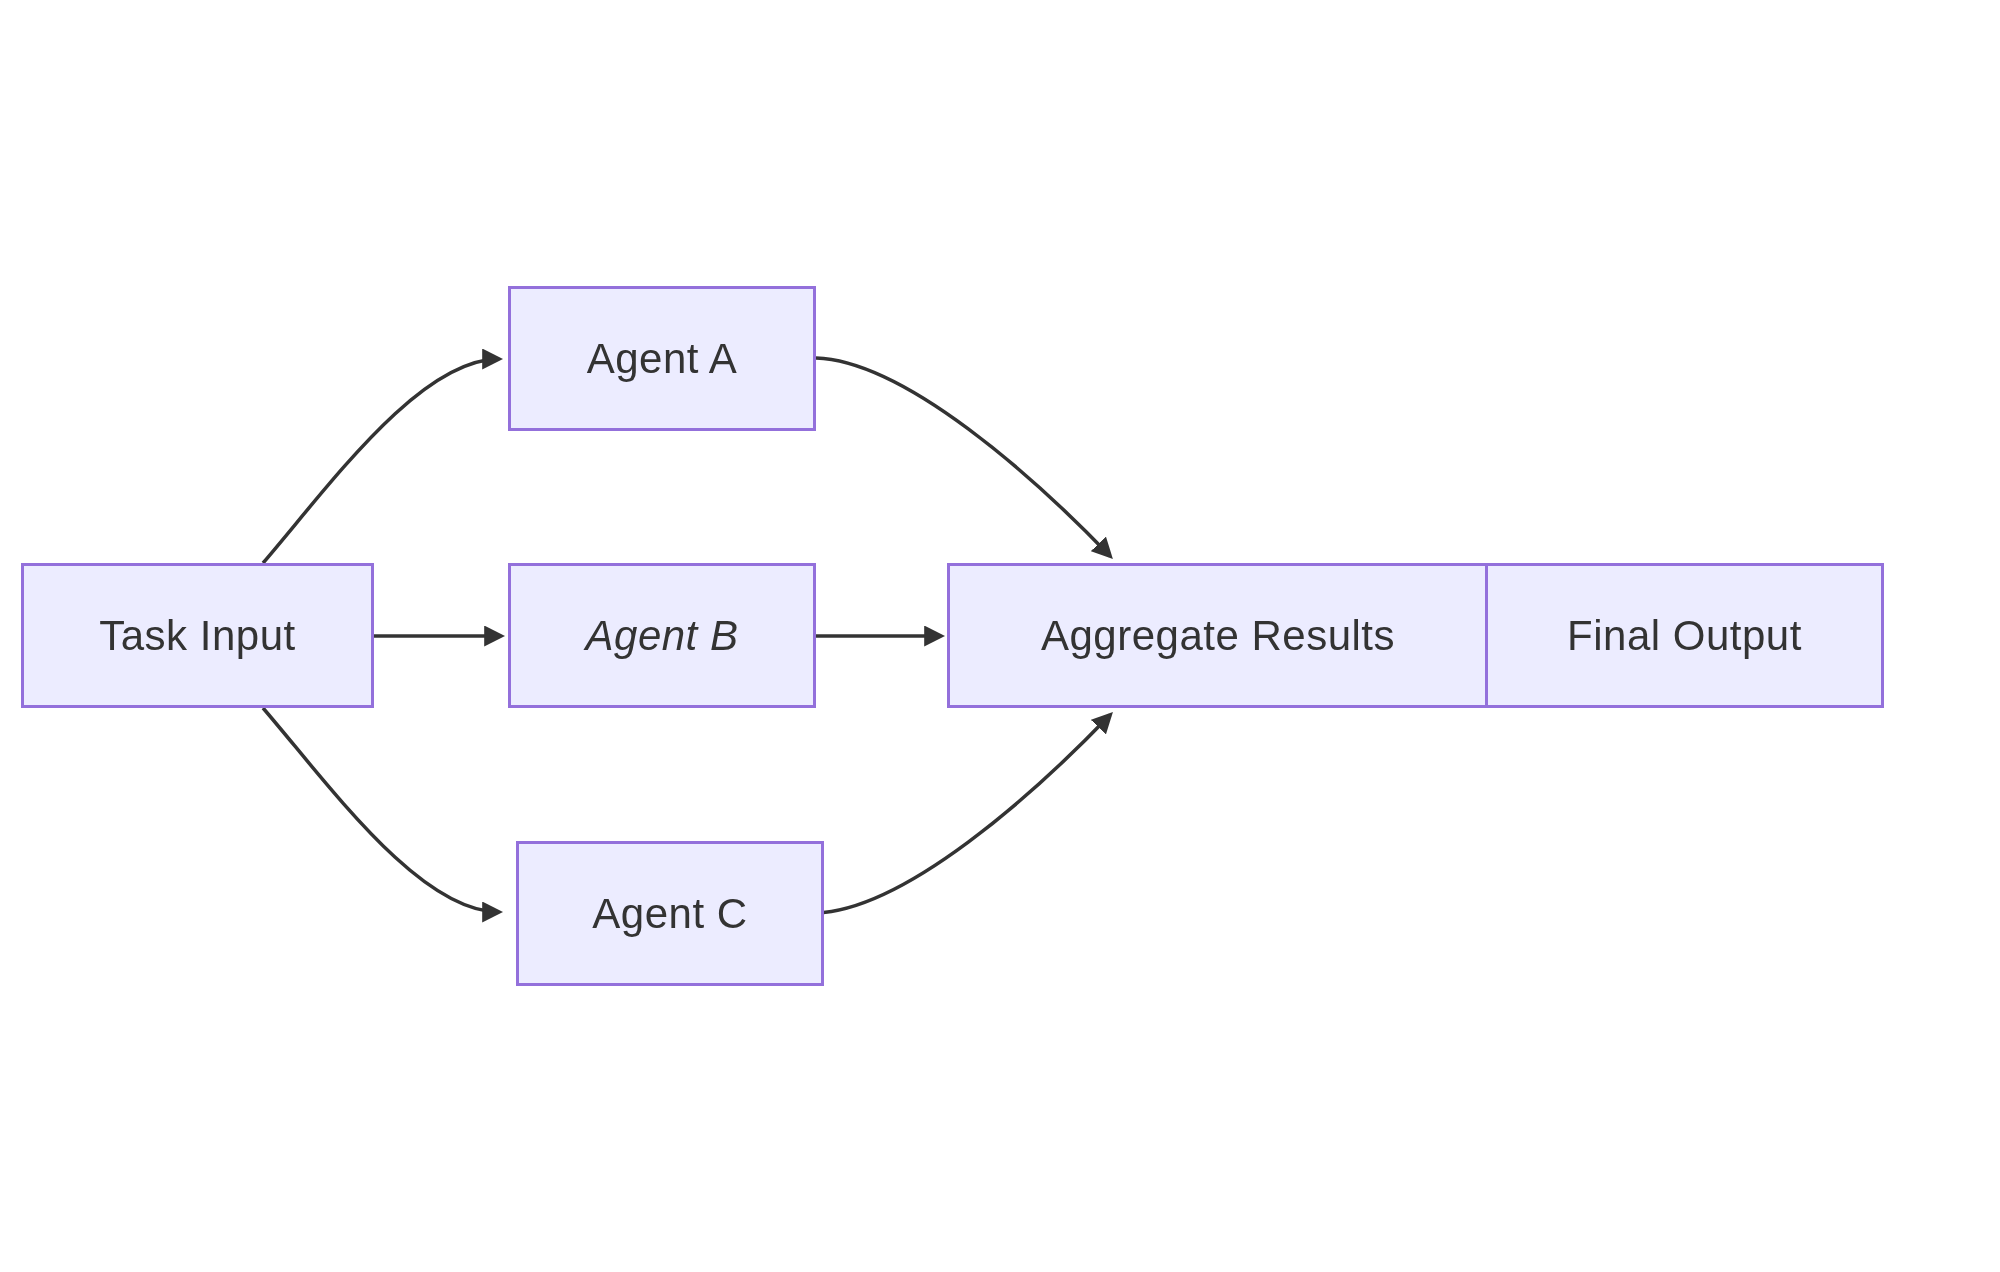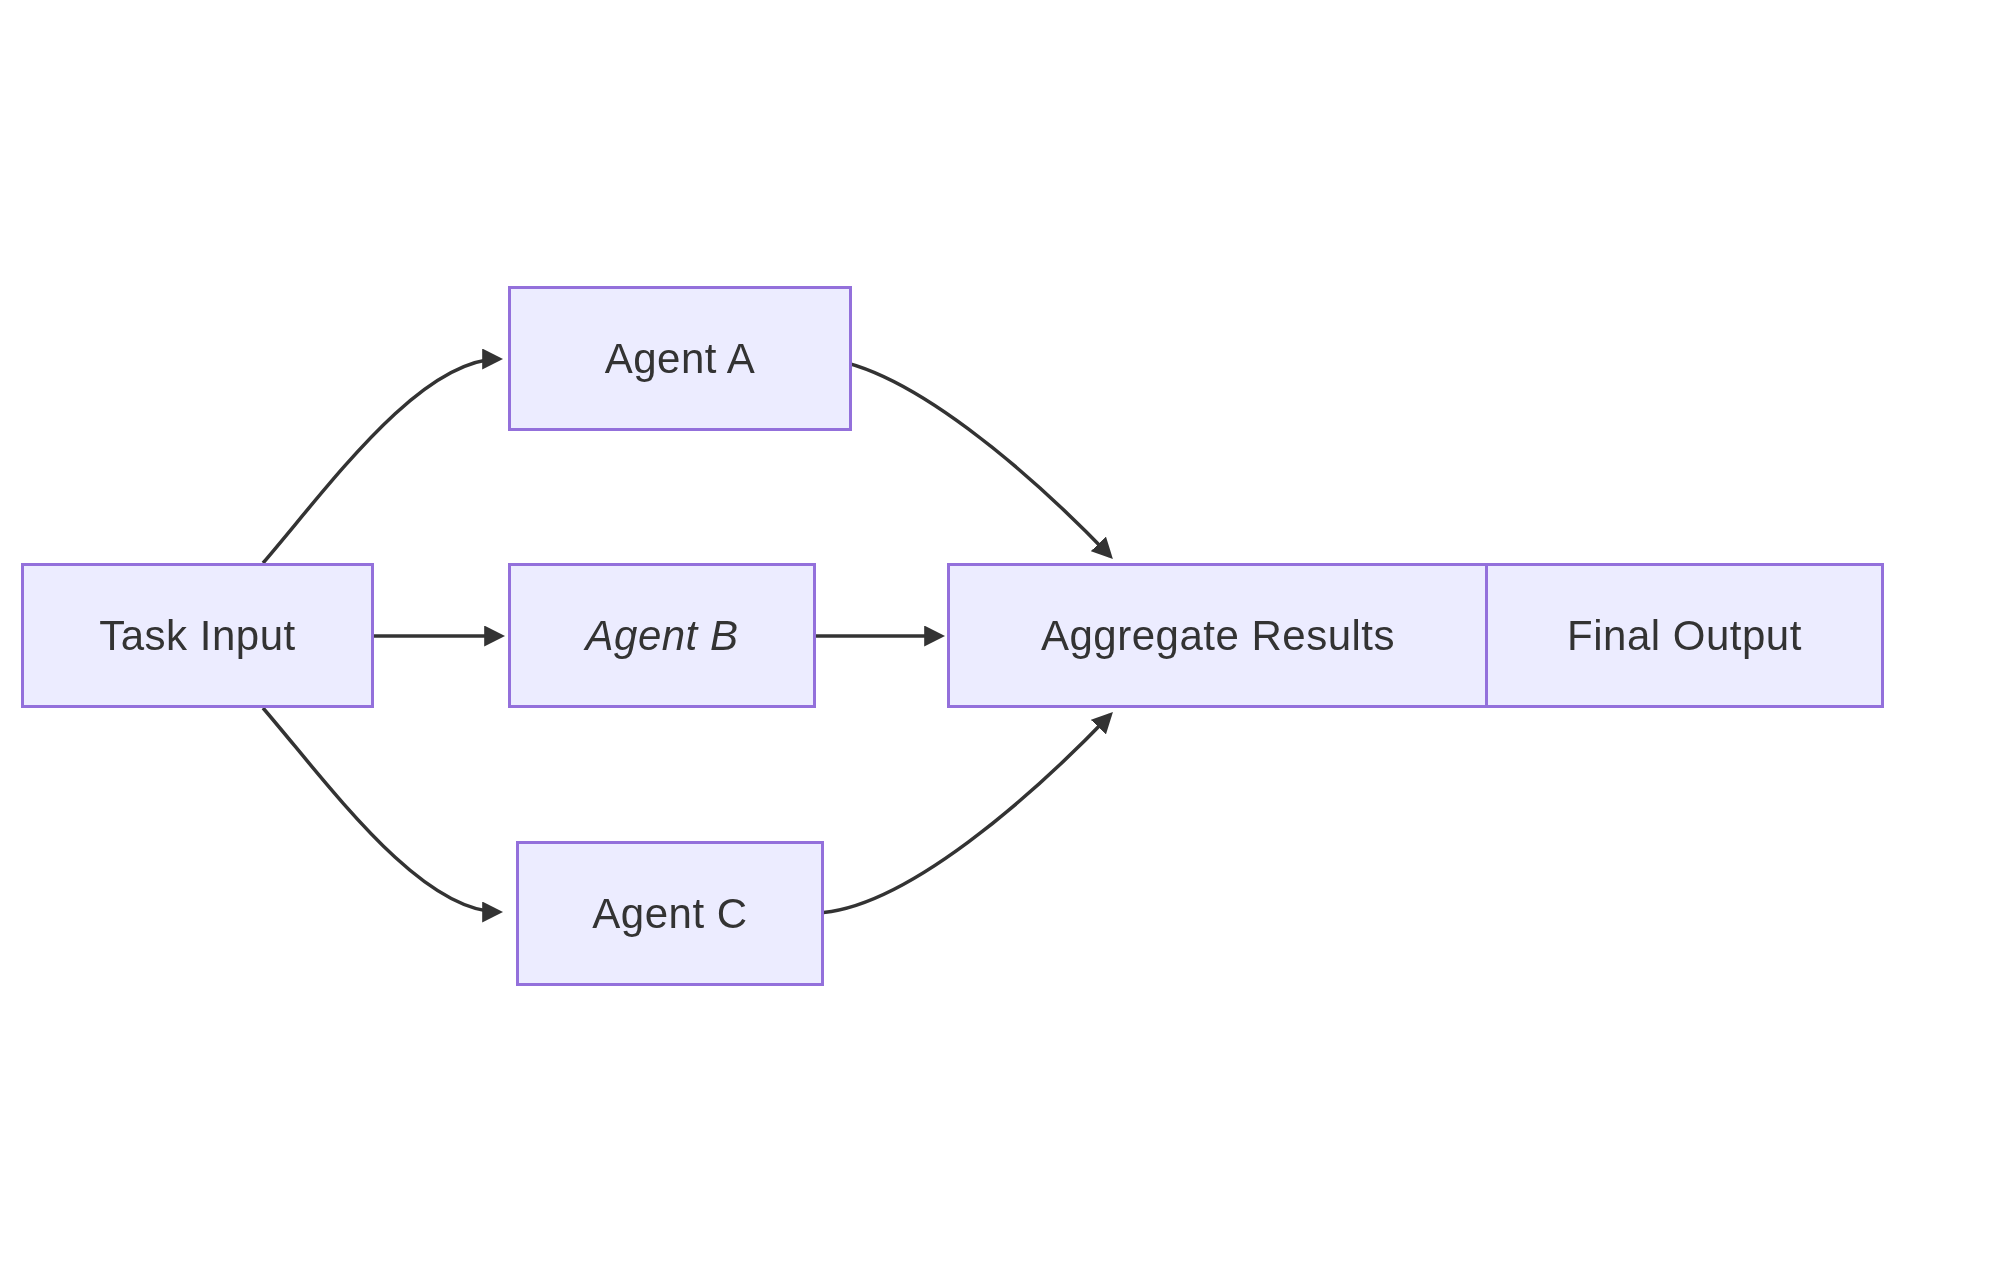--- a/index.html
+++ b/index.html
@@ -38,21 +38,21 @@
   }
   .node-label {
     color: #333333;
     font-size: 42px;
     line-height: 1;
     white-space: nowrap;
     letter-spacing: 0.5px;
   }
   
   #n-task      { left: 21px;   top: 563px; width: 353px; height: 145px; }
-  #n-agent-a   { left: 508px;  top: 286px; width: 344px; height: 145px; }
+  #n-agent-a   { left: 508px;  top: 286px; width: 308px; height: 145px; }
   #n-agent-b   { left: 508px;  top: 563px; width: 308px; height: 145px; font-style: italic; }
   #n-agent-c   { left: 508px;  top: 841px; width: 308px; height: 145px; margin-left: 8px; }
   #n-aggregate { left: 947px;  top: 563px; width: 542px; height: 145px; }
   #n-final     { left: 1485px; top: 563px; width: 399px; height: 145px; }
 </style>
 </head>
 <body>
 
 <div class="canvas">
 

